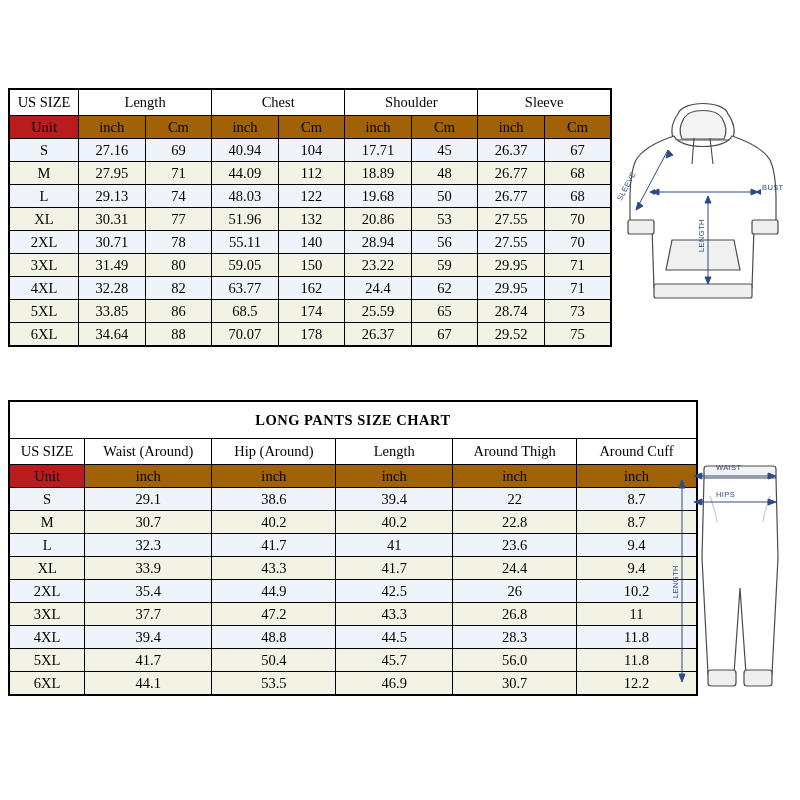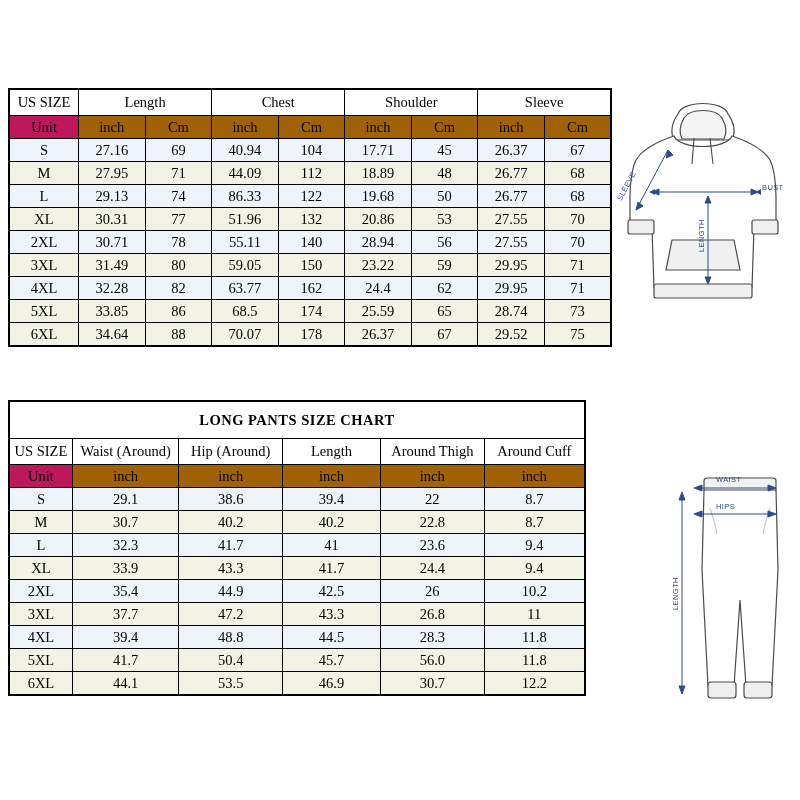--- a/index.html
+++ b/index.html
@@ -25,21 +25,21 @@
   .hoodie-block {
     position: absolute;
     left: 8px;
     top: 88px;
     width: 604px;
   }
   .pants-block {
     position: absolute;
     left: 8px;
     top: 400px;
-    width: 578px;
+    width: 690px;
   }
 
   table.size-table {
     border-collapse: collapse;
     width: 100%;
     background: #ffffff;
     border: 2px solid #000000;
     table-layout: fixed;
   }
   table.size-table td,
@@ -77,39 +77,39 @@
     margin-top: 8px;
   }
   .unit-cell {
     color: #e2231a;
     font-size: 14px;
     background: #a16207;
   }
   .unit-label {
     color: #e2231a;
     font-size: 14px;
-    background: #be185d;
+    background: #b91c1c;
   }
 
   tr.row-a td { background: #eef4fa; }
   tr.row-b td { background: #f2f3e4; }
   tr.row-a td.sz, tr.row-b td.sz { }
 
   
   .hoodie-fig {
     position: absolute;
     left: 612px;
     top: 92px;
     width: 182px;
     height: 230px;
   }
   .pants-fig {
     position: absolute;
     left: 668px;
-    top: 460px;
+    top: 448px;
     width: 128px;
     height: 270px;
   }
   .fig-label {
     font-family: "Liberation Sans", sans-serif;
     font-size: 7.5px;
     fill: #2f4a8a;
     letter-spacing: 0.4px;
   }
 </style>
@@ -170,21 +170,21 @@
           <td>112</td>
           <td>18.89</td>
           <td>48</td>
           <td>26.77</td>
           <td>68</td>
         </tr>
         <tr class="row-a">
           <td class="sz">L</td>
           <td>29.13</td>
           <td>74</td>
-          <td>86.33</td>
+          <td>48.03</td>
           <td>122</td>
           <td>19.68</td>
           <td>50</td>
           <td>26.77</td>
           <td>68</td>
         </tr>
         <tr class="row-b">
           <td class="sz">XL</td>
           <td>30.31</td>
           <td>77</td>

